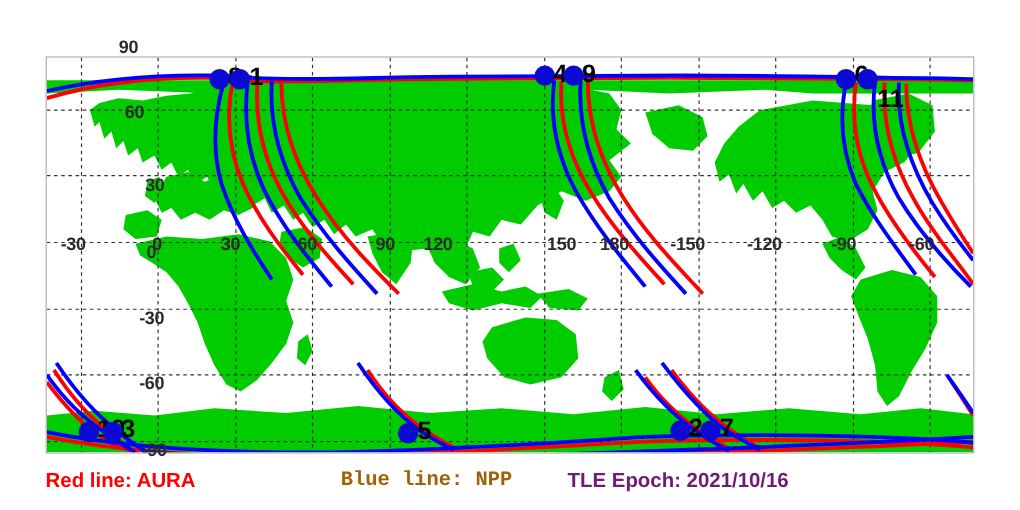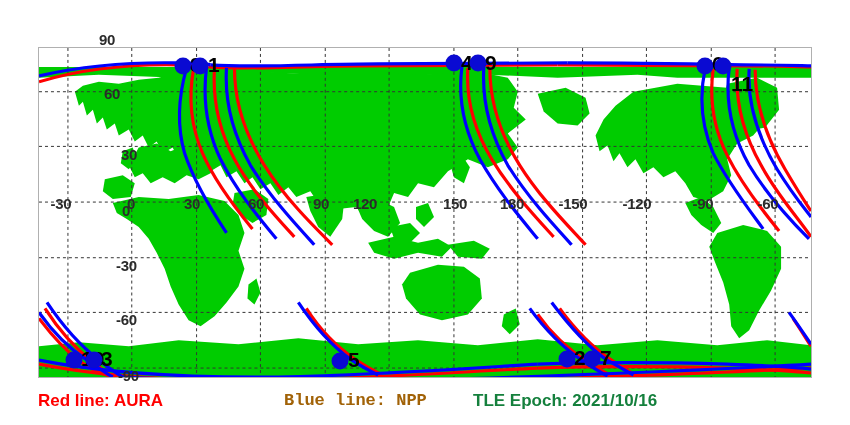--- a/index.html
+++ b/index.html
@@ -88,21 +88,21 @@
   .legend-entry {
     position: absolute;
     font-family: "Liberation Sans", sans-serif;
     font-size: 17px;
     font-weight: bold;
     white-space: nowrap;
     line-height: 1;
   }
   #legend-red  { left: 22px;  color: #ff0000; }
   #legend-blue { left: 268px; color: #a16207; font-family: Liberation Mono, monospace; }
-  #legend-epoch{ left: 457px; color: #15803d; }
+  #legend-epoch{ left: 457px; color: #701a75; }
 </style>
 </head>
 <body>
 
 <div id="app">
 
   <div id="map-frame">
     <svg id="map-svg" viewBox="0 0 774 331" preserveAspectRatio="none">
 
       <defs>
@@ -275,21 +275,21 @@
     <span class="tick-label lat-label" style="left:118px; top:368px;">-90</span>
   </div>
 
   <div id="lon-labels">
     <span class="tick-label lon-label" style="left:41px;  top:196px; width:40px;">-30</span>
     <span class="tick-label lon-label" style="left:116px; top:196px; width:30px;">0</span>
     <span class="tick-label lon-label" style="left:177px; top:196px; width:30px;">30</span>
     <span class="tick-label lon-label" style="left:241px; top:196px; width:30px;">60</span>
     <span class="tick-label lon-label" style="left:306px; top:196px; width:30px;">90</span>
     <span class="tick-label lon-label" style="left:346px; top:196px; width:38px;">120</span>
-    <span class="tick-label lon-label" style="left:436px; top:196px; width:38px;">150</span>
+    <span class="tick-label lon-label" style="left:449px; top:196px; width:38px;">150</span>
     <span class="tick-label lon-label" style="left:493px; top:196px; width:38px;">180</span>
     <span class="tick-label lon-label" style="left:550px; top:196px; width:46px;text-align:center;">-150</span>
     <span class="tick-label lon-label" style="left:614px; top:196px; width:46px;">-120</span>
     <span class="tick-label lon-label" style="left:683px; top:196px; width:40px;">-90</span>
     <span class="tick-label lon-label" style="left:748px; top:196px; width:40px;">-60</span>
   </div>
 
   <div id="markers">
     <span class="pass-marker" style="left:183px; top:66px;"></span>
     <span class="pass-label" style="left:190px; top:64px;">8</span>

